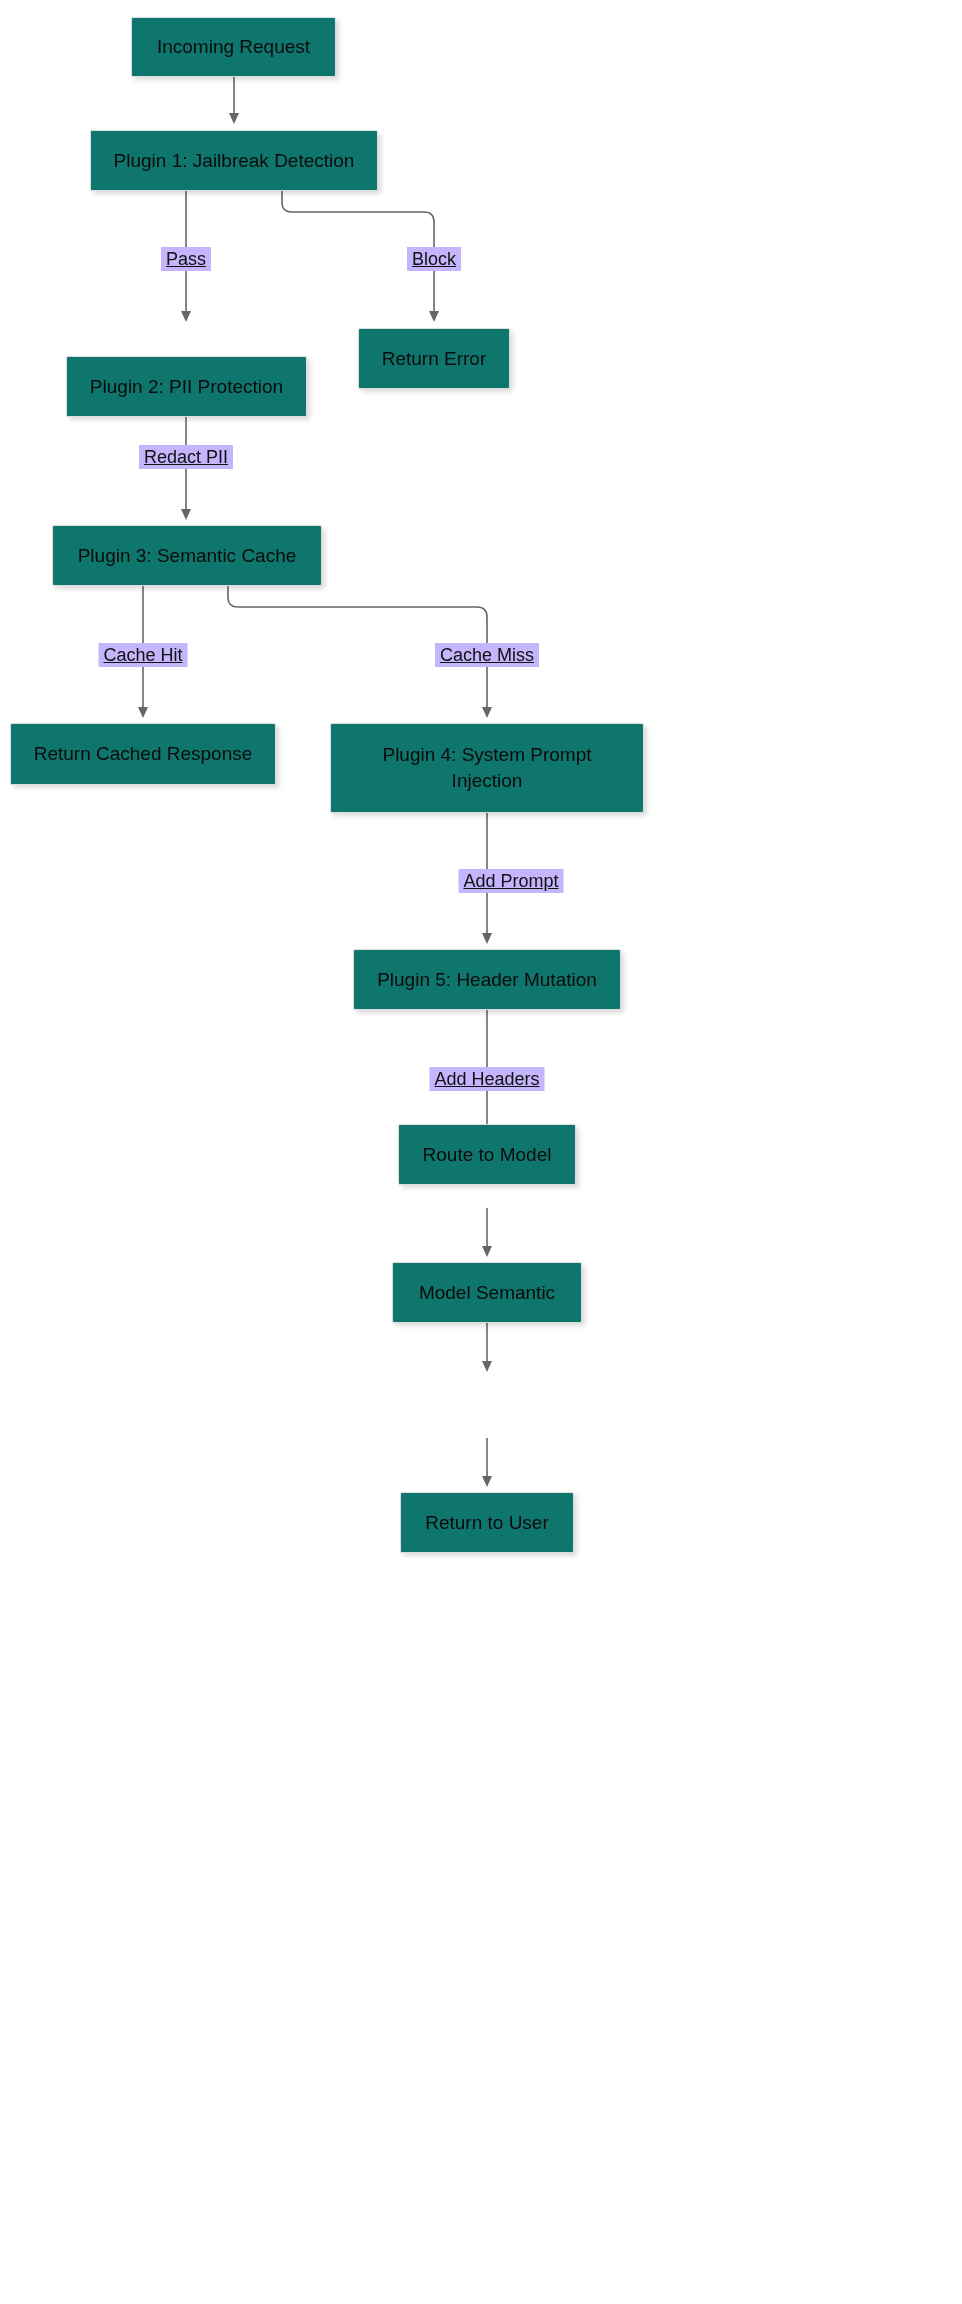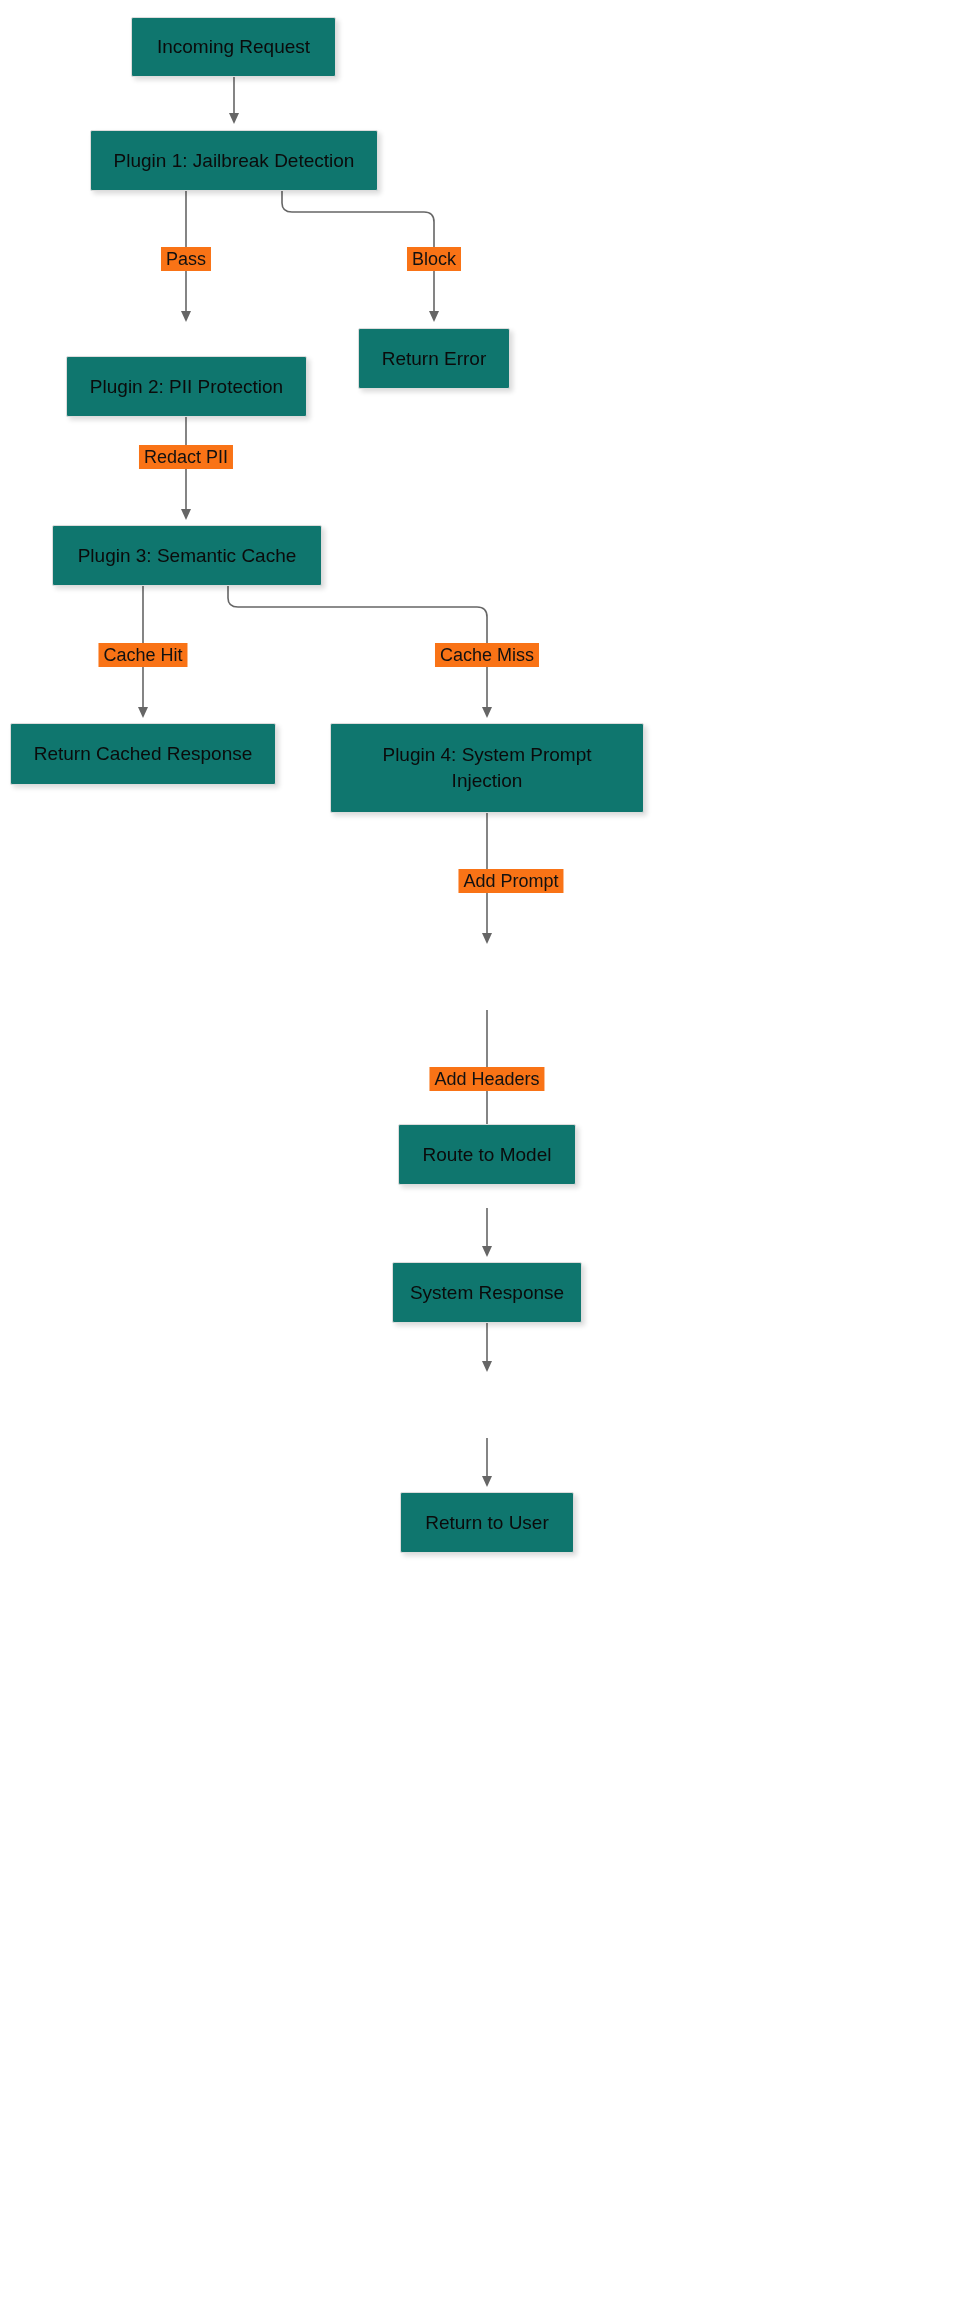--- a/index.html
+++ b/index.html
@@ -36,28 +36,29 @@
     color: #0b0b0b;
     font-size: 19px;
     line-height: 26px;
     font-family: "Liberation Sans", sans-serif;
     z-index: 2;
     white-space: pre-line;
   }
   .edge-label {
     position: absolute;
     transform: translate(-50%, -50%);
-    background: #f97316;
+    background: #c4b5fd;
     color: #111111;
     font-size: 18px;
     line-height: 22px;
     font-family: "Liberation Sans", sans-serif;
     padding: 1px 5px;
     white-space: nowrap;
     z-index: 3;
+    text-decoration: underline;
   }
 </style>
 </head>
 <body>
 
 <div id="canvas">
 
   <svg id="edges" viewBox="0 0 962 2304" xmlns="http://www.w3.org/2000/svg">
     <defs>
       <marker id="arrow" markerWidth="12" markerHeight="12" refX="9" refY="5" orient="auto" markerUnits="userSpaceOnUse">
@@ -96,24 +97,25 @@
 
   <div class="node" style="left:66px; top:328px; width:241px; height:61px;margin-top:28px;">Plugin 2: PII Protection</div>
 
   <div class="node" style="left:52px; top:525px; width:270px; height:61px;">Plugin 3: Semantic Cache</div>
 
   <div class="node" style="left:10px; top:723px; width:266px; height:62px;">Return Cached Response</div>
 
   <div class="node" style="left:330px; top:723px; width:314px; height:90px;">Plugin 4: System Prompt
 Injection</div>
 
+  <div class="node" style="left:353px; top:949px; width:268px; height:61px;">Plugin 5: Header Mutation</div>
 
   <div class="node" style="left:398px; top:1124px; width:178px; height:61px;text-align:right;">Route to Model</div>
 
-  <div class="node" style="left:392px; top:1262px; width:190px; height:61px;">System Response</div>
+  <div class="node" style="left:392px; top:1262px; width:190px; height:61px;">Model Semantic</div>
 
 
   <div class="node" style="left:400px; top:1492px; width:174px; height:61px;">Return to User</div>
 
   <div class="edge-label" style="left:186px; top:259px;">Pass</div>
 
   <div class="edge-label" style="left:434px; top:259px;">Block</div>
 
   <div class="edge-label" style="left:186px; top:457px;">Redact PII</div>
 

